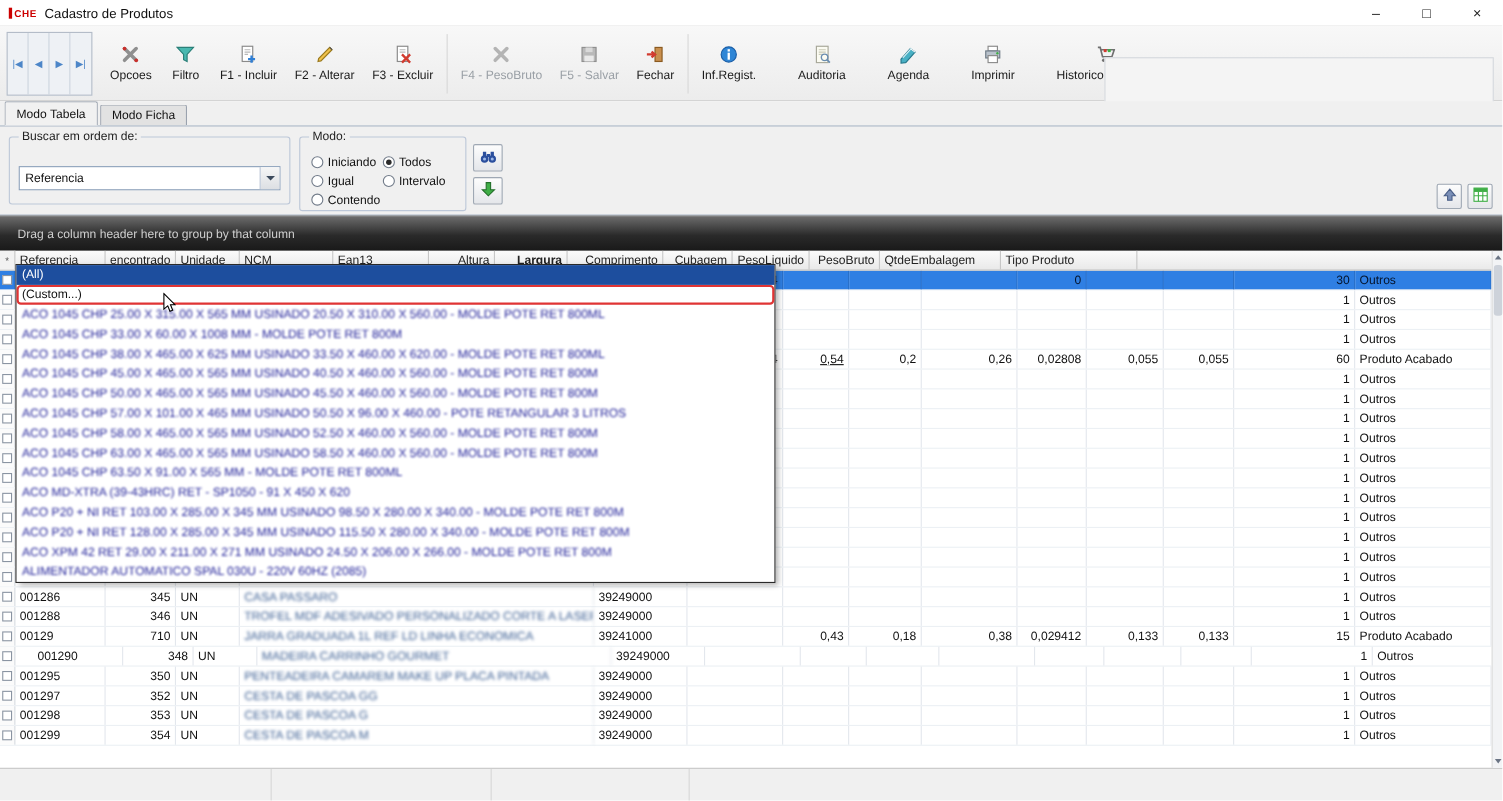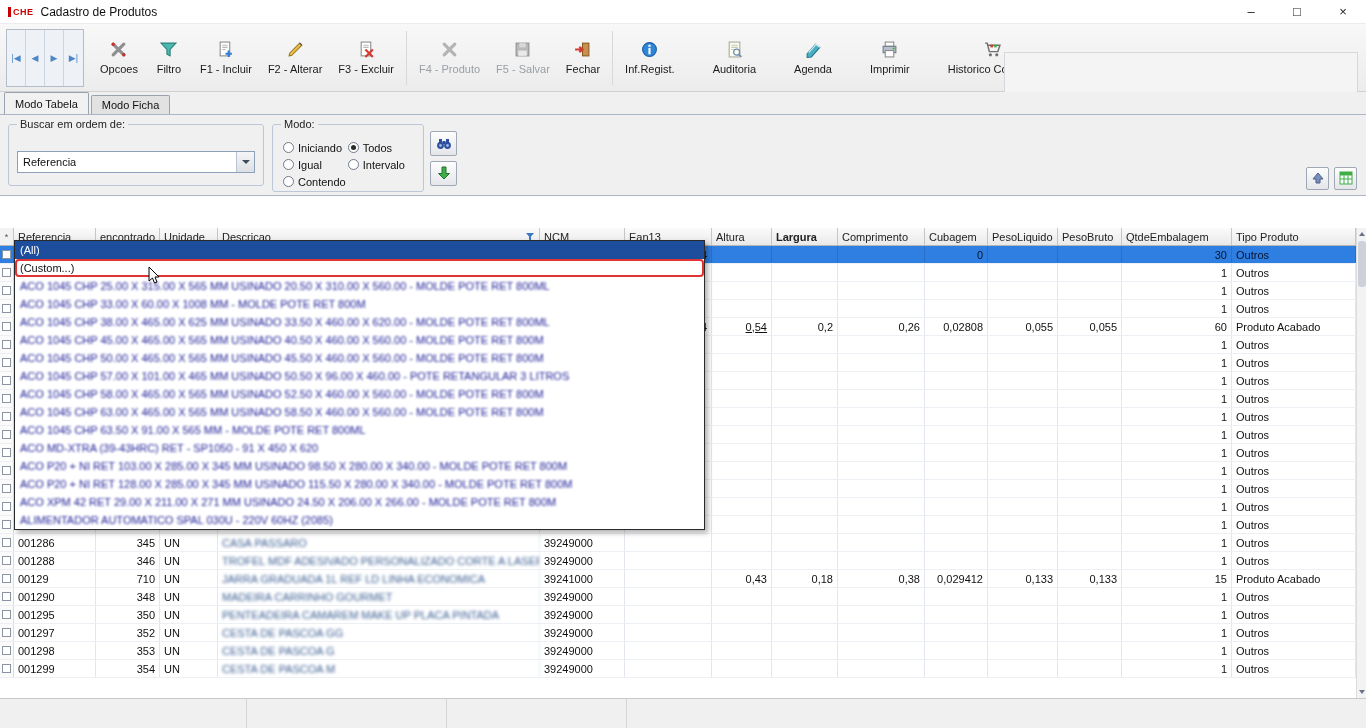--- a/index.html
+++ b/index.html
@@ -53,21 +53,21 @@
   .btn-godown { left:430px; top:46px; }
   .btn-gridup { left:1306px; top:52px; width:23px; height:23px; }
   .btn-gridexport { left:1334px; top:52px; width:23px; height:23px; }
 
   
   .groupstrip { position:absolute; top:196px; left:0; right:0; height:32px; background:linear-gradient(#6b6b6b,#2a2a2a 55%,#191919); color:#cfcfcf; display:flex; align-items:center; padding-left:16px; border-top:1px solid #5a5a5a; }
 
   
   .gheader { position:absolute; top:228px; left:0; width:1356px; height:18px; display:flex; background:linear-gradient(#fbfbfb,#e9e9e9); border-bottom:1px solid #b6b6b6; z-index:2; }
   .hcell { border-right:1px solid #c6c6c6; padding:2px 4px; color:#222; display:flex; align-items:center; overflow:hidden; white-space:nowrap; flex:none; }
-  .hcell.num { }
+  .hcell.num { justify-content:flex-end; }
   .hcell.ind { justify-content:center; padding:0; background:#f2f2f2; color:#555; font-size:9px; }
   .funnel { margin-left:auto; display:flex; }
 
   
   .grows { position:absolute; top:246px; left:0; width:1356px; bottom:30px; background:#fff; overflow:hidden; }
   .grow { display:flex; height:18px; border-bottom:1px solid #ecf0f4; }
   .gcell { border-right:1px solid #e3e7ed; padding:2px 4px; white-space:nowrap; overflow:hidden; display:flex; align-items:center; flex:none; }
   .gcell.num { justify-content:flex-end; }
   .gcell.ind { width:14px; padding:0; justify-content:center; background:#fbfbfb; border-right:1px solid #d8dce2; }
   .cb { width:9px; height:9px; border:1px solid #8a94a2; background:#fff; flex:none; }
@@ -170,21 +170,21 @@
           </span>
           <span class="tlabel">F3 - Excluir</span>
         </div>
         <div class="tsep"></div>
         <div class="tbtn disabled">
           <span class="ticon">
             <svg viewBox="0 0 16 16">
               <path d="M3 3l10 10M13 3L3 13" stroke="#b4b4b4" stroke-width="3" stroke-linecap="round"></path>
             </svg>
           </span>
-          <span class="tlabel">F4 - Produto</span>
+          <span class="tlabel">F4 - PesoBruto</span>
         </div>
         <div class="tbtn disabled">
           <span class="ticon">
             <svg viewBox="0 0 16 16">
               <rect x="2" y="2" width="12" height="12" fill="#b9b9b9" stroke="#8f8f8f"></rect>
               <rect x="5" y="2" width="6" height="4" fill="#d9d9d9"></rect>
               <rect x="4" y="9" width="8" height="5" fill="#e9e9e9"></rect>
             </svg>
           </span>
           <span class="tlabel">F5 - Salvar</span>
@@ -318,39 +318,34 @@
     </div>
     <div class="sqbtn btn-gridexport">
       <span><svg viewBox="0 0 16 16" width="14" height="14">
             <rect x="2" y="2" width="12" height="12" fill="#fff" stroke="#3fae46"></rect>
             <rect x="2" y="2" width="12" height="3.5" fill="#3fae46"></rect>
             <path d="M2 9h12M6 5.5v8.5M10 5.5v8.5" stroke="#3fae46"></path>
           </svg></span>
     </div>
   </div>
 
+  <div class="groupstrip">
+    <span>Drag a column header here to group by that column</span>
+  </div>
 
   <div class="gheader" id="gheader">
       <div class="hcell ind" style="width: 14px;">*</div>
       <div class="hcell" style="width: 82px;">
         <span>Referencia</span>
       </div>
       <div class="hcell" style="width: 64px;">
         <span>encontrado</span>
       </div>
       <div class="hcell" style="width: 58px;">
         <span>Unidade</span>
-      </div>
-      <div class="hcell" style="width: 322px;">
-        <span>Descricao</span>
-        <span class="funnel">
-          <svg viewBox="0 0 10 10" width="10" height="10">
-            <path d="M1 1h8L6 4.5V9L4 7.5V4.5z" fill="#3a78c2"></path>
-          </svg>
-        </span>
       </div>
       <div class="hcell" style="width: 85px;">
         <span>NCM</span>
       </div>
       <div class="hcell" style="width: 87px;">
         <span>Ean13</span>
       </div>
       <div class="hcell num" style="width: 60px;">
         <span>Altura</span>
       </div>
@@ -736,21 +731,21 @@
         <div class="gcell num" style="width: 63px;">0,029412</div>
         <div class="gcell num" style="width: 70px;">0,133</div>
         <div class="gcell num" style="width: 64px;">0,133</div>
         <div class="gcell num" style="width: 110px;">15</div>
         <div class="gcell" style="width: 124px;">Produto Acabado</div>
       </div>
       <div class="grow">
         <div class="gcell ind" style="width: 14px;">
           <span class="cb"></span>
         </div>
-        <div class="gcell" style="width: 82px;">001290</div>
+        <div class="gcell" style="width: 82px; margin-left: 16px;">001290</div>
         <div class="gcell num" style="width: 64px;">348</div>
         <div class="gcell" style="width: 58px;">UN</div>
         <div class="gcell blurcell" style="width: 322px;">MADEIRA CARRINHO GOURMET</div>
         <div class="gcell" style="width: 85px;">39249000</div>
         <div class="gcell num" style="width: 87px;"></div>
         <div class="gcell num" style="width: 60px;"></div>
         <div class="gcell num" style="width: 66px;"></div>
         <div class="gcell num" style="width: 87px;"></div>
         <div class="gcell num" style="width: 63px;"></div>
         <div class="gcell num" style="width: 70px;"></div>

